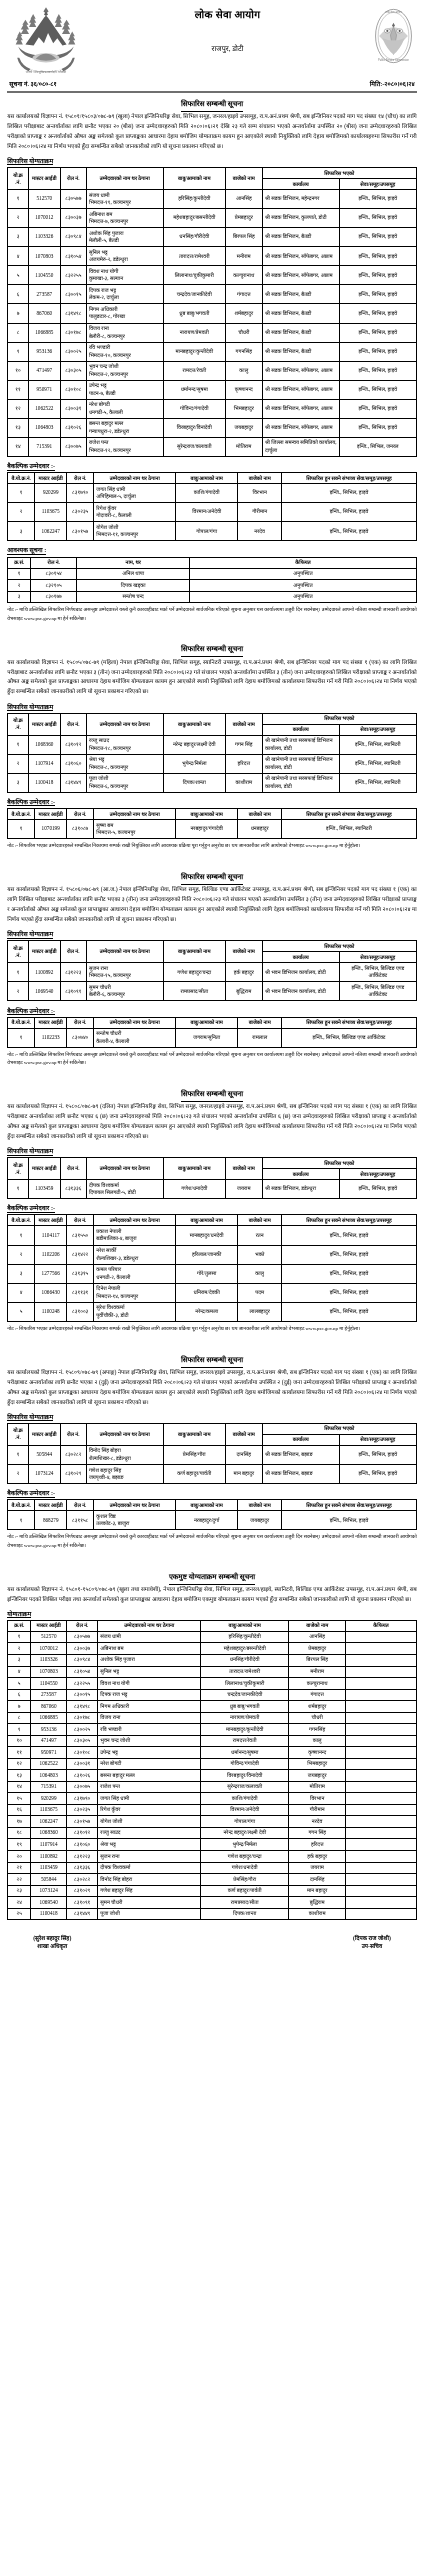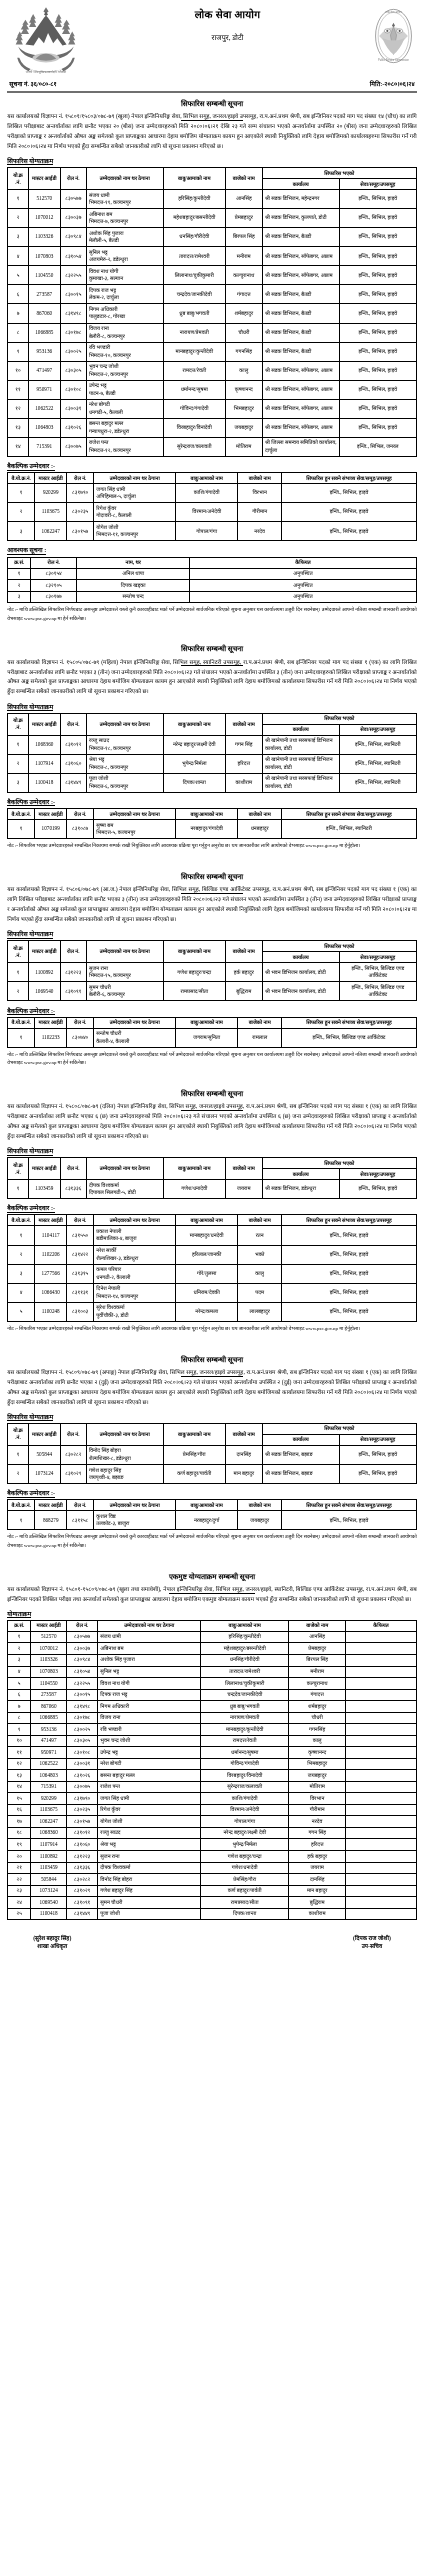--- a/index.html
+++ b/index.html
@@ -12,29 +12,29 @@
   }
   .page { width:424px; padding: 3.1px 7.2px 10.3px 7.2px; }
 
   
   .masthead { display:flex; align-items:flex-start; justify-content:space-between; height:75px; }
   .emblem-left { width:77px; height:72px; flex:0 0 77px; display:flex; align-items:center; justify-content:center; }
   .emblem-right { width:46px; height:62px; flex:0 0 46px; display:flex; align-items:flex-start; justify-content:center; padding-top:4.1px;}
   .title-block { flex:1; text-align:center; padding-top:6.2px; }
   .org-name { font-size:10.3px; font-weight:700; letter-spacing:0.3px; line-height:1.25; }
   .office-name { font-size:12.4px; font-weight:700; line-height:1.3; margin-top:2.1px;}
-  .office-addr { font-size:7.2px; font-weight:400; margin-top:10px; }
+  .office-addr { font-size:7.2px; font-weight:400; margin-top:21px; }
 
   .refline { display:flex; justify-content:space-between; align-items:flex-end; font-size:6.2px; font-weight:700; padding:1px 2.1px 2.1px 2.1px; }
   .rule { height:1.5px; background:#6f6f6f; margin:1px 0 5.2px 0; }
 
   
   .notice { margin-bottom:7.2px; }
   .notice-title { text-align:center; font-size:7.2px; font-weight:700; margin:3.1px 0 4.1px 0; }
-  .notice-title span { border-bottom:0.8px solid #000; padding-bottom:12px; }
+  .notice-title span { border-bottom:0.8px solid #000; padding-bottom:3px; }
   .para { font-size:5.7px; line-height:1.75; text-align:justify; margin:0 0 4.1px 0; }
 
   .sub-head { font-size:6.2px; font-weight:700; margin:4.1px 0 2.1px 0; }
   .sub-head span { border-bottom:0.8px solid #000; padding-bottom:0.5px; }
 
   
   table { border-collapse:collapse; width:100%; font-size:5.2px; table-layout:fixed; }
   table, th, td { border:0.5px solid #000; }
   th, td { padding:1.5px 2.1px; vertical-align:middle; }
   th { text-align:center; font-weight:700; line-height:1.35; }

